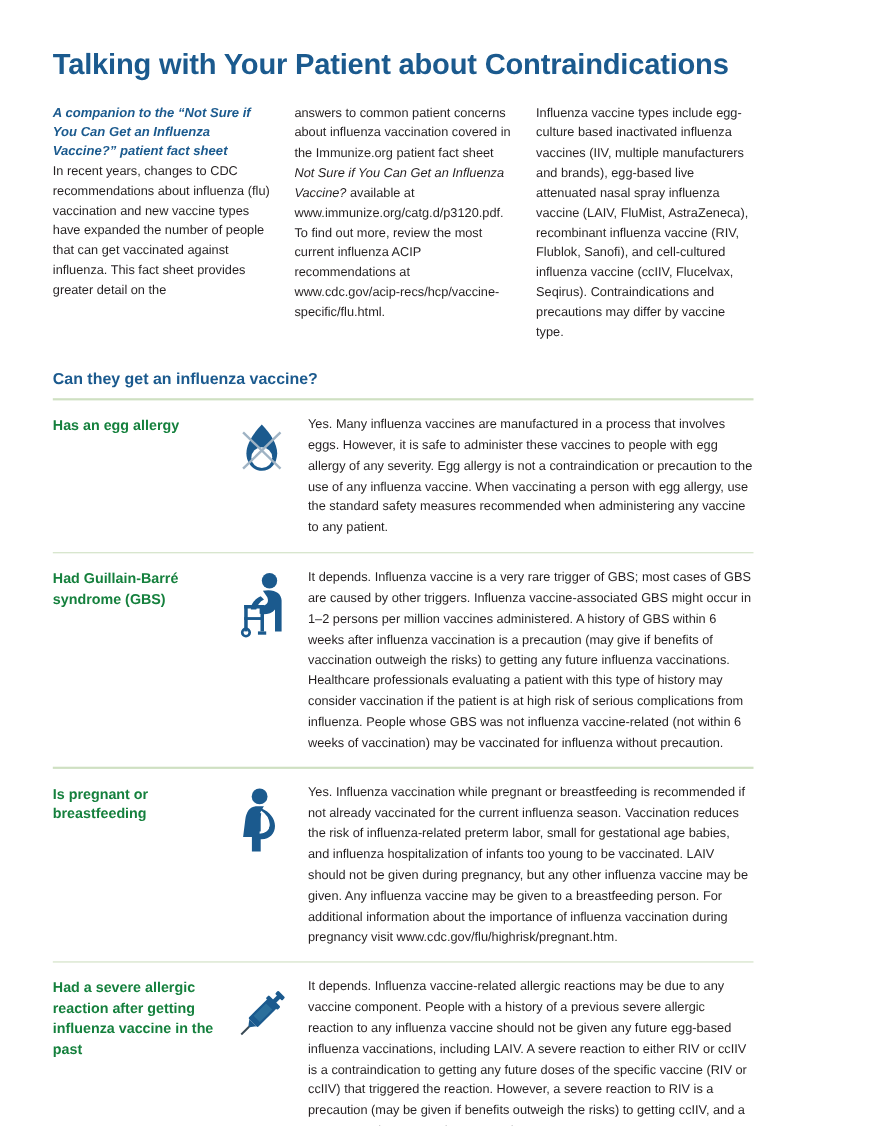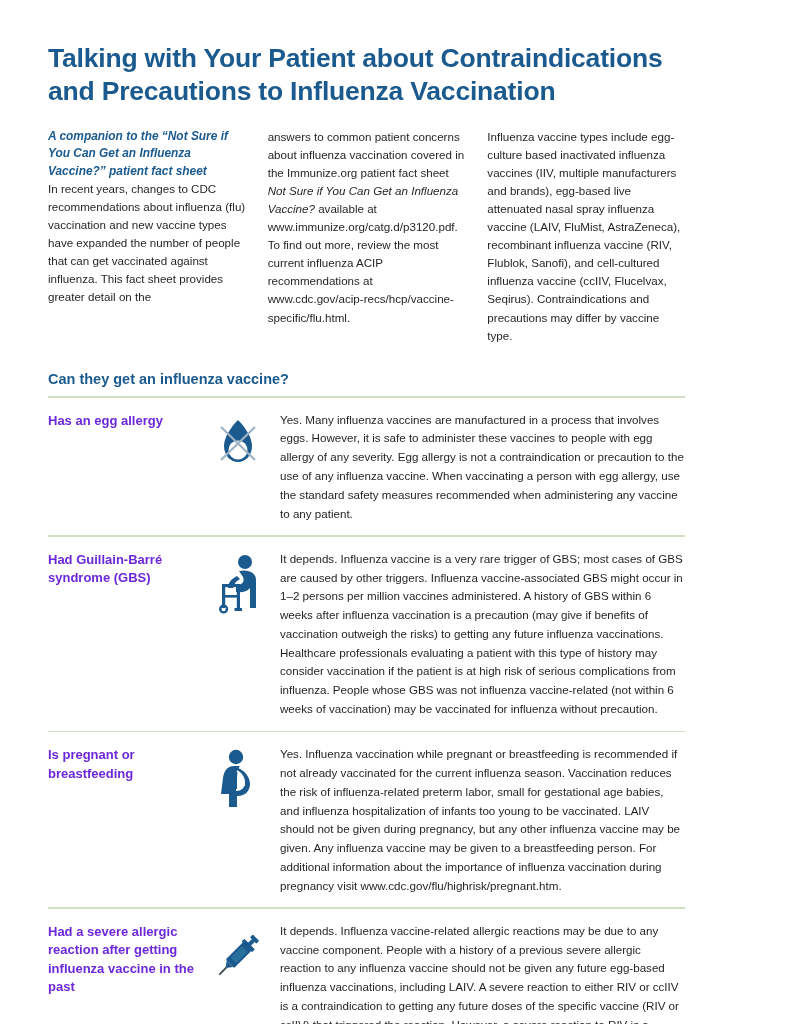--- a/index.html
+++ b/index.html
@@ -89,21 +89,21 @@
   .row {
     display: flex;
     padding: 13px 0 12px 0;
   }
   .row-label {
     width: 148px;
     flex: 0 0 148px;
     font-size: 13px;
     font-weight: bold;
     line-height: 1.42;
-    color: #6d28d9;
+    color: #15803d;
     padding-top: 1px;
   }
   .row-icon {
     width: 84px;
     flex: 0 0 84px;
     display: flex;
     justify-content: center;
     align-items: flex-start;
     padding-top: 2px;
   }
@@ -137,21 +137,20 @@
     border-bottom: 5px solid transparent;
   }
 </style>
 </head>
 <body>
 
 <div class="page">
 
   <h1 class="title">
     <span class="ln">Talking with Your Patient about Contraindications</span>
-    <span class="ln">and Precautions to Influenza Vaccination</span>
   </h1>
 
   <div class="intro">
     <div class="intro-col">
       <p class="intro-lead">A companion to the “Not Sure if You Can Get an Influenza Vaccine?” patient fact sheet</p>
       <p>In recent years, changes to CDC recommendations about influenza (flu) vaccination and new vaccine types have expanded the number of people that can get vaccinated against influenza. This fact sheet provides greater detail on the</p>
     </div>
     <div class="intro-col">
       <p><span>answers to common patient concerns about influenza vaccination covered in the Immunize.org patient fact sheet </span><span class="it">Not Sure if You Can Get an Influenza Vaccine?</span><span> available at www.immunize.org/catg.d/p3120.pdf. To find out more, review the most current influenza ACIP recommendations at www.cdc.gov/acip-recs/hcp/vaccine-specific/flu.html.</span></p>
     </div>

